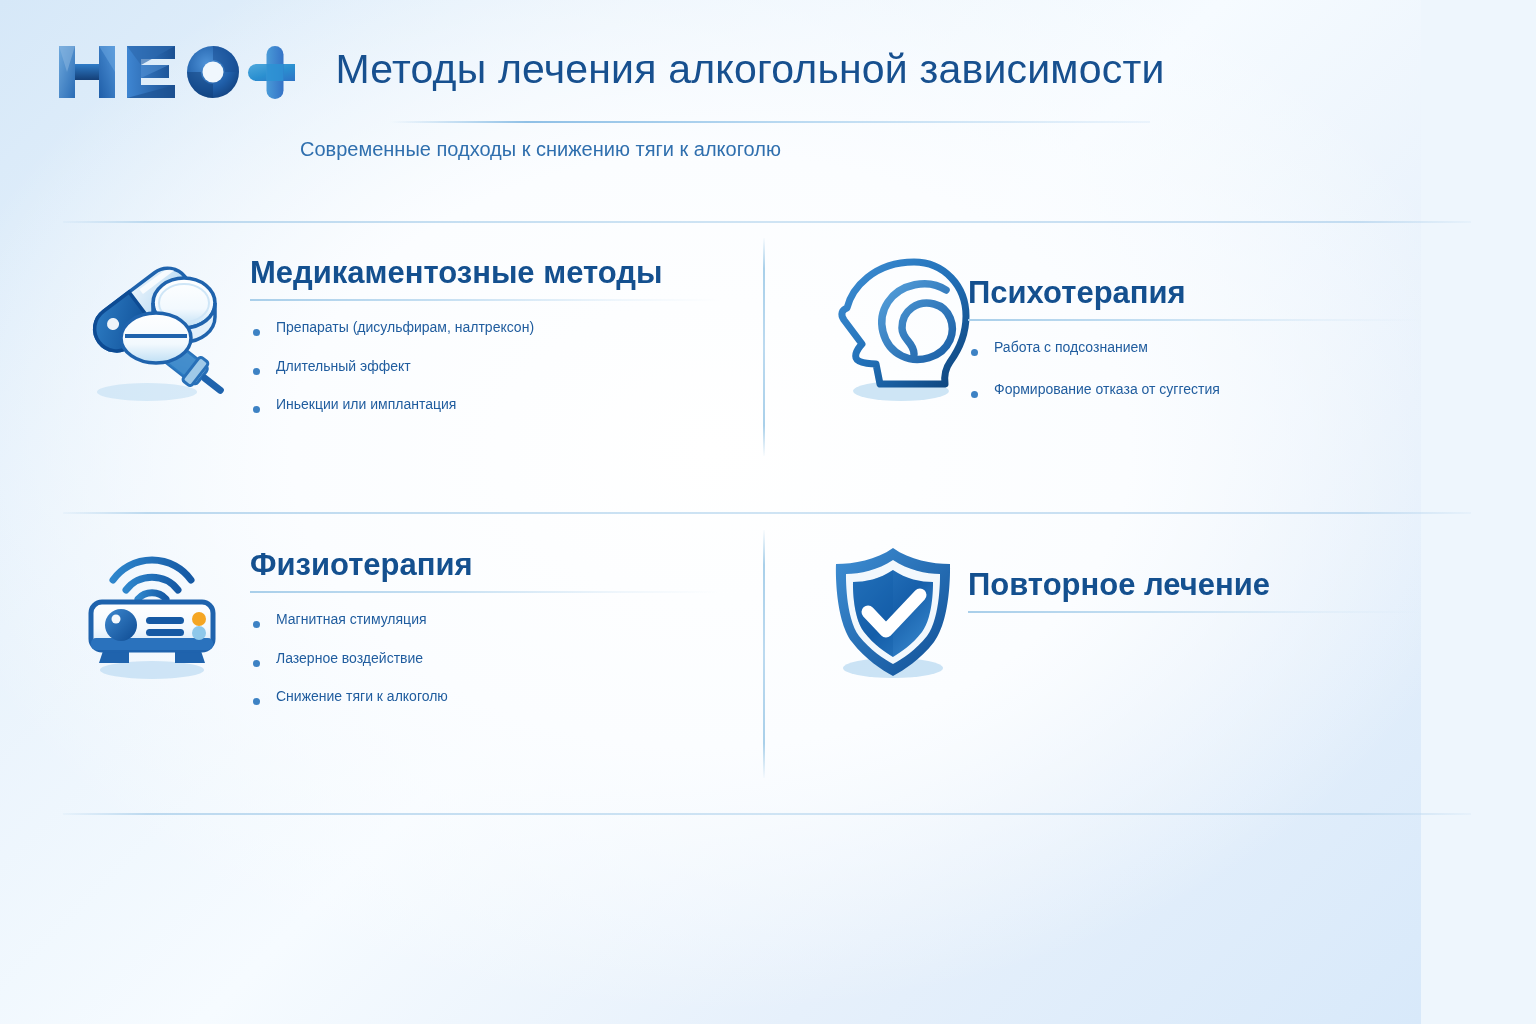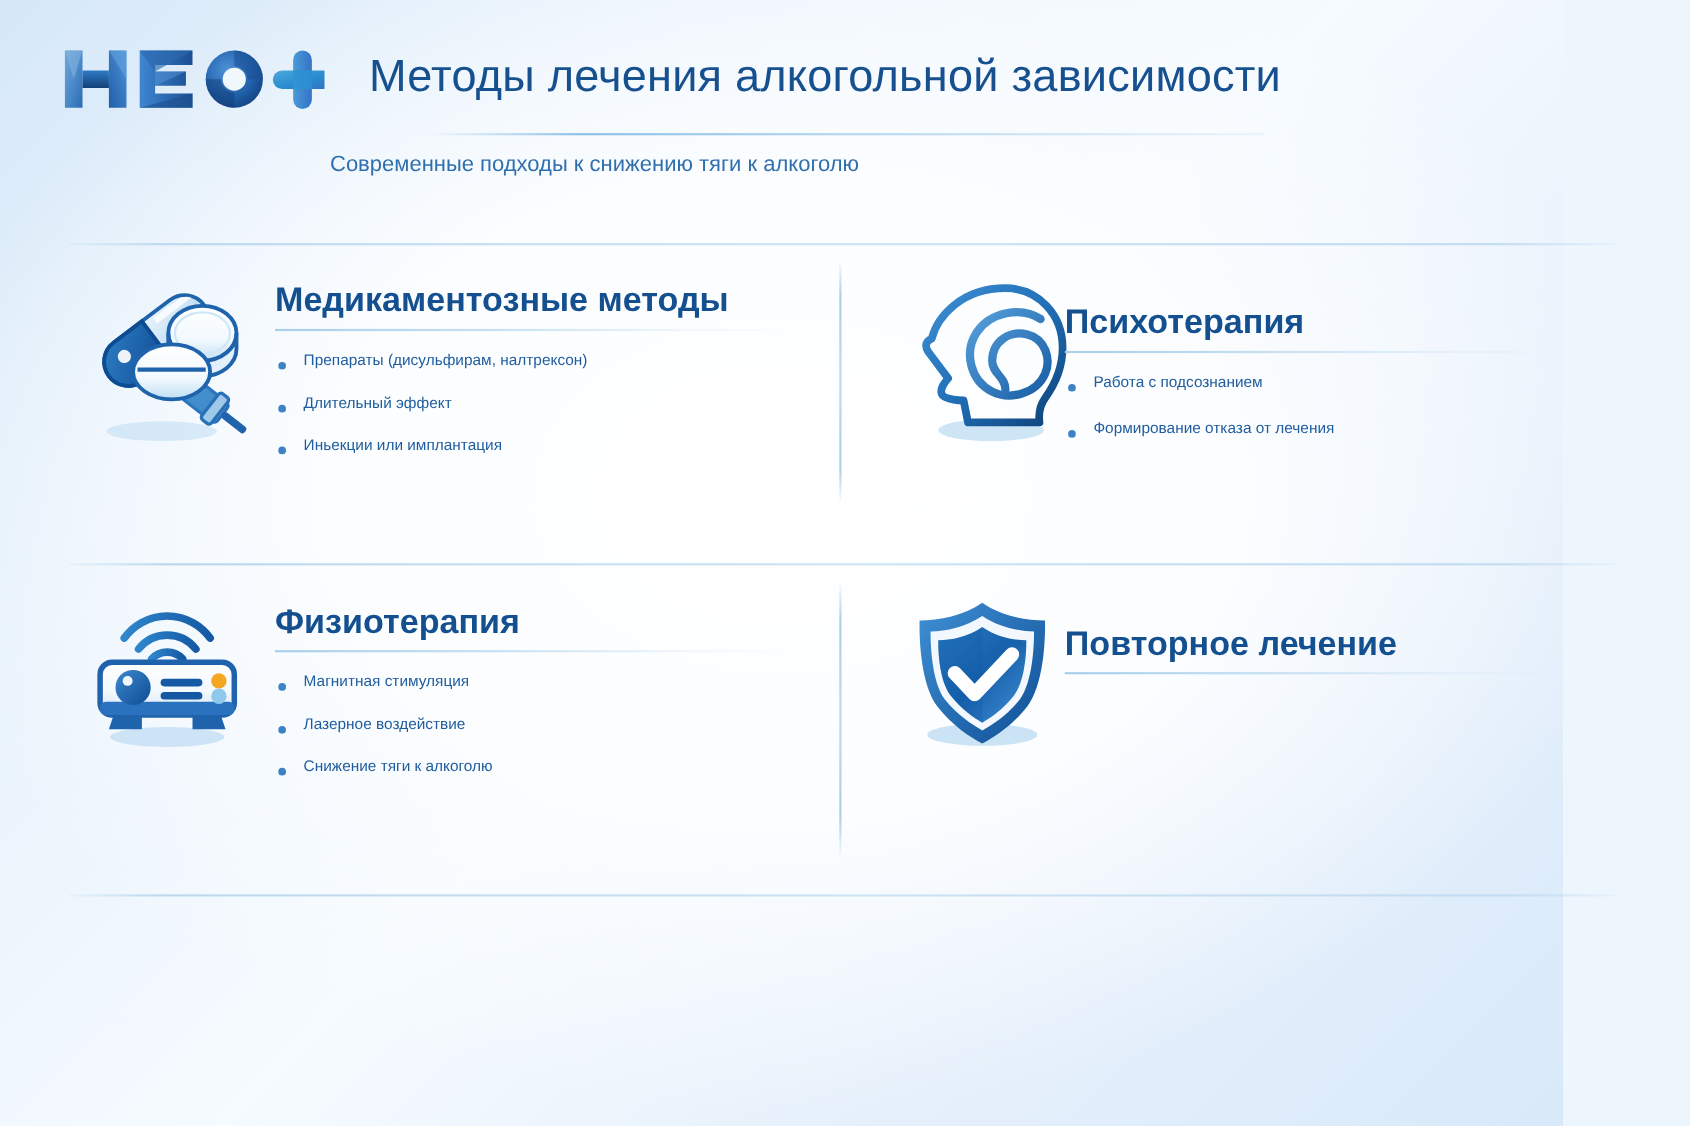--- a/index.html
+++ b/index.html
@@ -350,21 +350,21 @@
                  C64 98 58 72 70 54
                  C82 36 110 30 128 42" fill="none" stroke="url(#spiralG)" stroke-width="7.5" stroke-linecap="round"></path>
       </svg>
     </div>
 
     <div class="q-body">
       <div class="q-heading">Психотерапия</div>
       <div class="q-underline"></div>
       <ul class="q-list">
         <li><span class="bullet"></span><span>Работа с подсознанием</span></li>
-        <li><span class="bullet"></span><span>Формирование отказа от лечения</span></li>
+        <li><span class="bullet"></span><span>Формирование отказа от суггестия</span></li>
       </ul>
     </div>
   </div>
 
   <div class="quadrant q3">
 
     <div class="q-icon">
       <svg width="155" height="150" viewBox="0 0 155 150" xmlns="http://www.w3.org/2000/svg">
         <defs>
           <linearGradient id="devBody" x1="0" y1="0" x2="0" y2="1">

